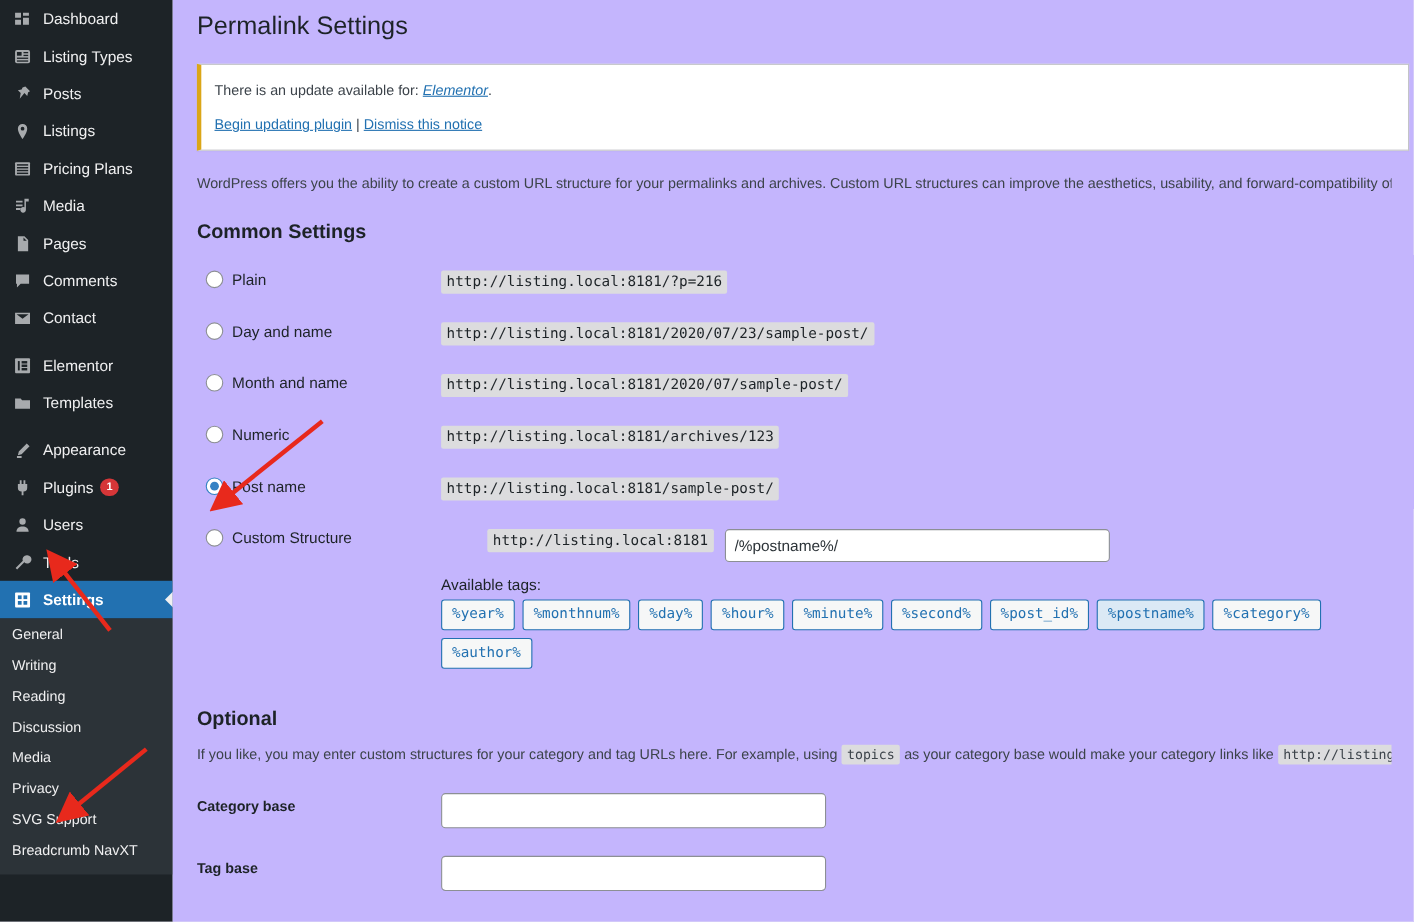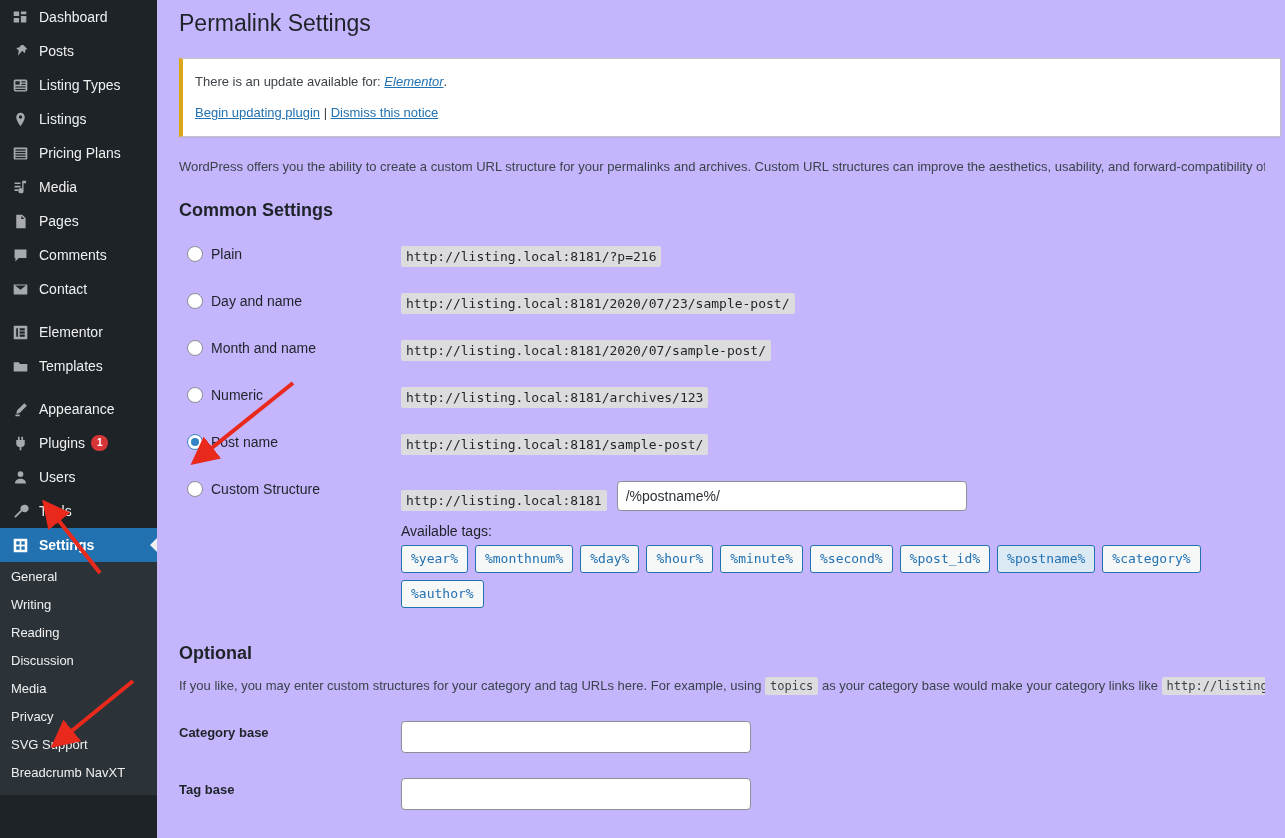--- a/index.html
+++ b/index.html
@@ -165,21 +165,21 @@
   }
   code.url {
     background: #dcdcde;
     font-family: "DejaVu Sans Mono", monospace;
     font-size: 13px;
     padding: 3px 5px;
     color: #1d2327;
     border-radius: 2px;
     display: inline-block;
   }
-  .custom-row { display: flex; align-items: flex-end; }
+  .custom-row { display: flex; align-items: flex-start; margin-left: 42px; }
   .custom-row code.url { margin-right: 0; }
   input[type=text].regular-text {
     border: 1px solid #8c8f94;
     border-radius: 4px;
     background: #fff;
     padding: 4px 8px;
     font-size: 14px;
     color: #2c3338;
     height: 30px;
     width: 350px;
@@ -241,38 +241,38 @@
       <svg width="18" height="18" viewBox="0 0 20 20" fill="currentColor">
           <path d="M3 4h6v5H3V4zm8 0h6v3h-6V4zM3 11h6v5H3v-5zm8-2h6v7h-6V9z"></path>
         </svg>
     </span>
     <span class="mi-label">Dashboard</span>
   </div>
 
   <div class="menu-item">
     <span class="mi-icon">
       <svg width="17" height="17" viewBox="0 0 20 20" fill="currentColor">
-          <path d="M13 2l5 5-2 1-1 4-3-3-5 6 1-6-3-3 4-1 1-2z"></path>
-        </svg>
-    </span>
-    <span class="mi-label">Posts</span>
-  </div>
-
-  <div class="menu-item">
-    <span class="mi-icon">
-      <svg width="17" height="17" viewBox="0 0 20 20" fill="currentColor">
           <rect x="2" y="3" width="16" height="14" rx="2"></rect>
           <rect x="4" y="5" width="5" height="4" fill="#1d2327"></rect>
           <rect x="11" y="5" width="5" height="1.4" fill="#1d2327"></rect>
           <rect x="11" y="8" width="5" height="1.4" fill="#1d2327"></rect>
           <rect x="4" y="11" width="12" height="1.4" fill="#1d2327"></rect>
           <rect x="4" y="14" width="12" height="1.4" fill="#1d2327"></rect>
         </svg>
     </span>
     <span class="mi-label">Listing Types</span>
+  </div>
+
+  <div class="menu-item">
+    <span class="mi-icon">
+      <svg width="17" height="17" viewBox="0 0 20 20" fill="currentColor">
+          <path d="M13 2l5 5-2 1-1 4-3-3-5 6 1-6-3-3 4-1 1-2z"></path>
+        </svg>
+    </span>
+    <span class="mi-label">Posts</span>
   </div>
 
   <div class="menu-item">
     <span class="mi-icon">
       <svg width="17" height="17" viewBox="0 0 20 20" fill="currentColor">
           <path d="M10 2a5 5 0 00-5 5c0 4 5 11 5 11s5-7 5-11a5 5 0 00-5-5zm0 7a2 2 0 110-4 2 2 0 010 4z"></path>
         </svg>
     </span>
     <span class="mi-label">Listings</span>
   </div>

